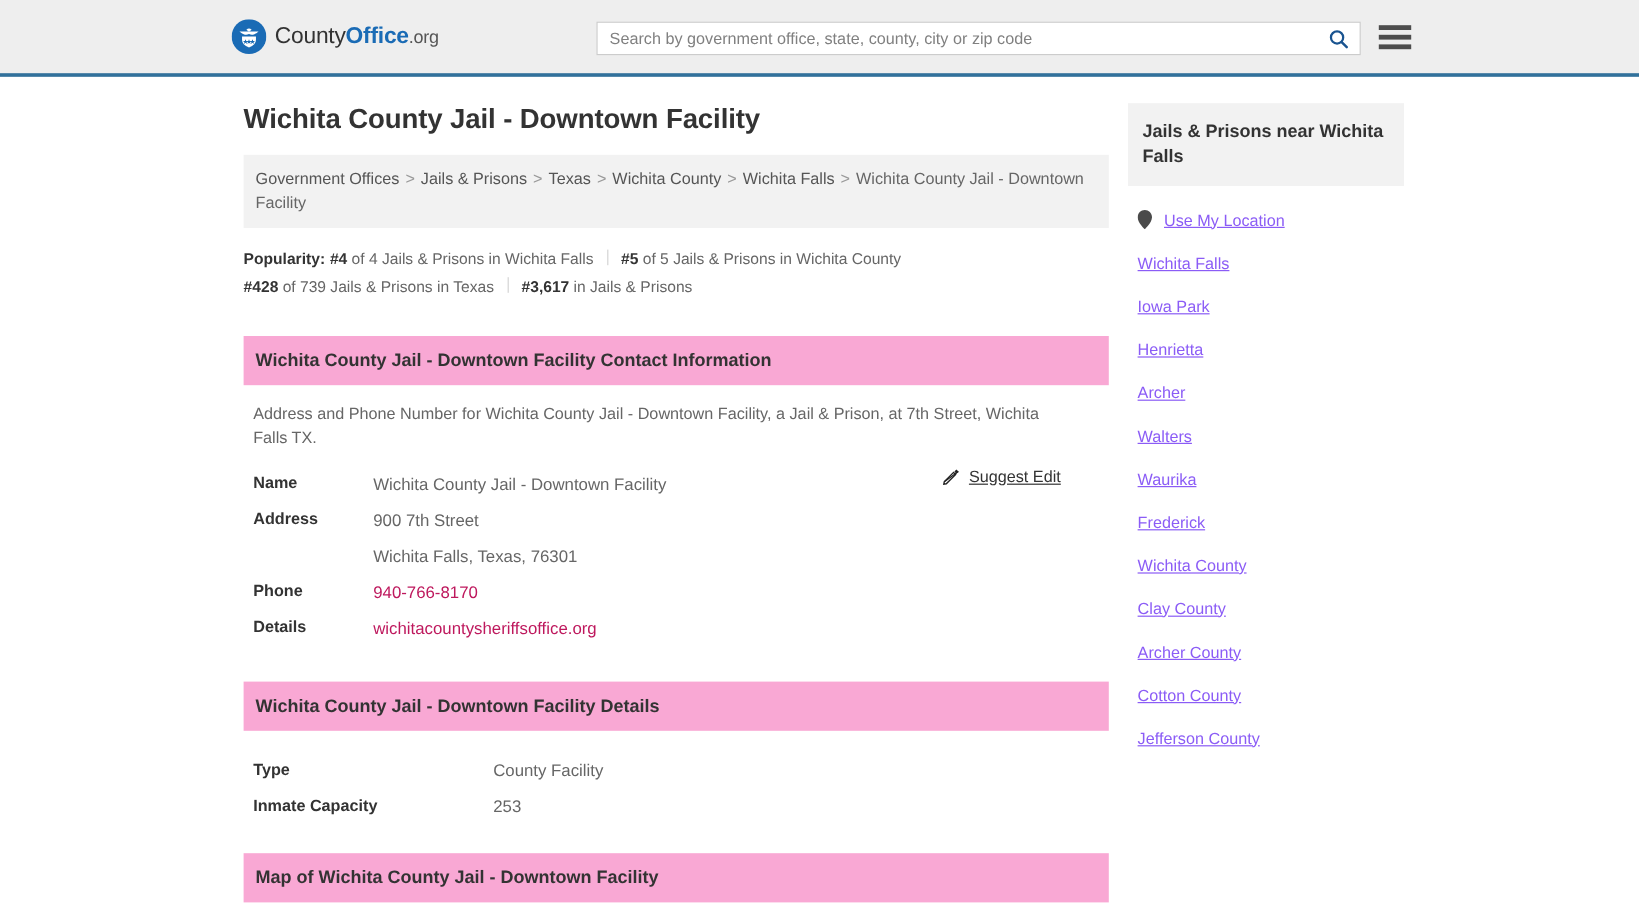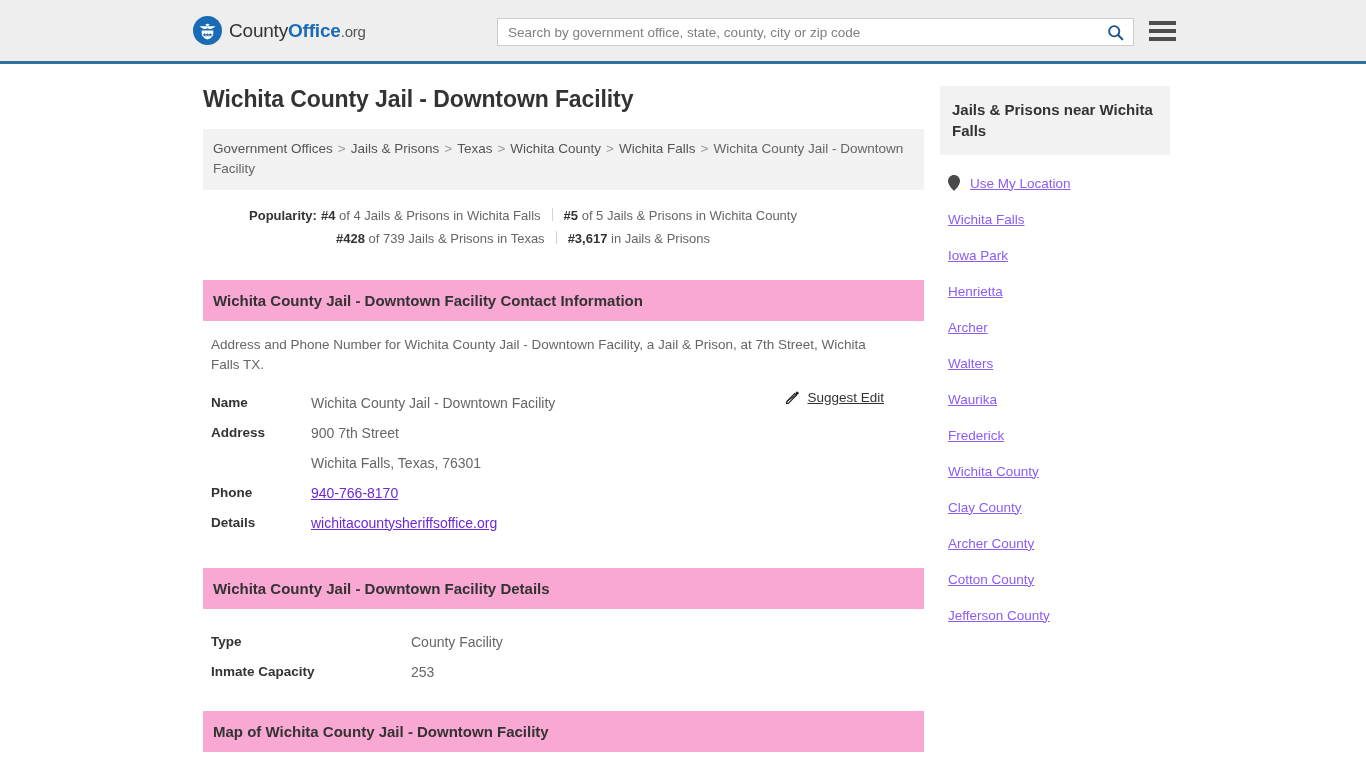--- a/index.html
+++ b/index.html
@@ -157,21 +157,20 @@
   }
   .breadcrumb .current { color: #666666; }
 
   
   .popularity {
     margin-top: 14px;
     font-size: 13px;
     color: #666666;
     line-height: 23px;
     max-width: 640px;
-    text-align: center;
   }
   .pop-label {
     font-weight: bold;
     color: #333333;
     margin-right: 4px;
   }
   .pop-item { white-space: nowrap; }
   .pop-item b { color: #333333; font-weight: bold; }
   .pop-divider {
     display: inline-block;
@@ -214,22 +213,21 @@
     font-size: 13.5px;
     font-weight: bold;
     color: #333333;
     padding-left: 8px;
   }
   .detail-value {
     font-size: 14px;
     color: #666666;
   }
   .detail-value a {
-    color: #6d28d9;
-    text-decoration: underline;
+    color: #be185d;
     cursor: pointer;
   }
 
   .suggest-edit {
     position: absolute;
     right: 40px;
     top: 2px;
     display: flex;
     align-items: center;
     gap: 7px;

